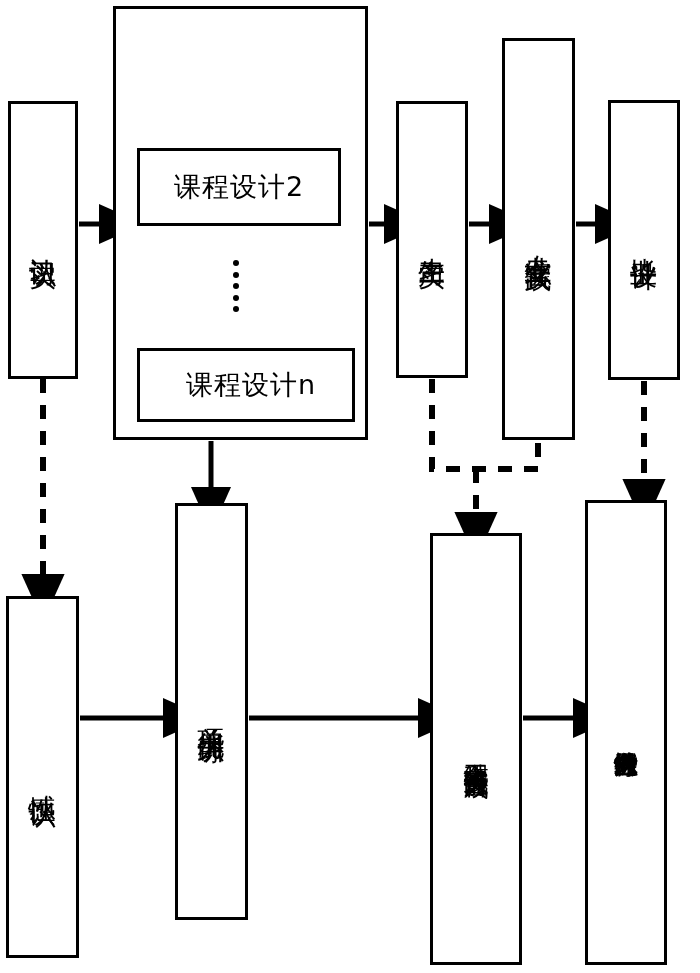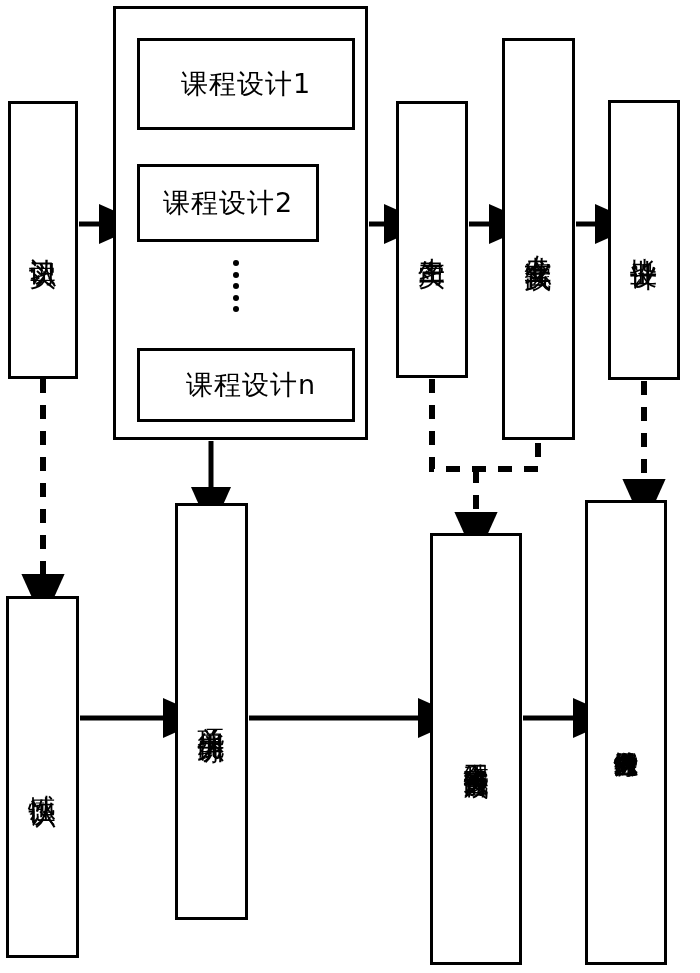--- a/index.html
+++ b/index.html
@@ -131,25 +131,22 @@
       <line x1="523" y1="718" x2="578" y2="718" stroke="#000" stroke-width="5" marker-end="url(#ah)"></line>
     </g>
   </svg>
 
   <div class="box outer" style="left:113px; top:6px; width:255px; height:434px;"></div>
 
   <div class="box" style="left:8px; top:101px; width:70px; height:278px;">
     <span class="vtext">认识实习</span>
   </div>
 
-  <div class="box" style="left:137px; top:38px; width:218px; height:92px;">
-    <span class="htext">课程设计1</span>
-  </div>
 
-  <div class="box" style="left:137px; top:148px; width:182px; height:78px;margin-top:16px;">
+  <div class="box" style="left:137px; top:148px; width:204px; height:78px;">
     <span class="htext">课程设计2</span>
   </div>
 
   <div class="dots" style="left:233px; top:260px; width:6px; height:52px;">
     <i></i>
     <i></i>
     <i></i>
     <i></i>
     <i></i>
   </div>

